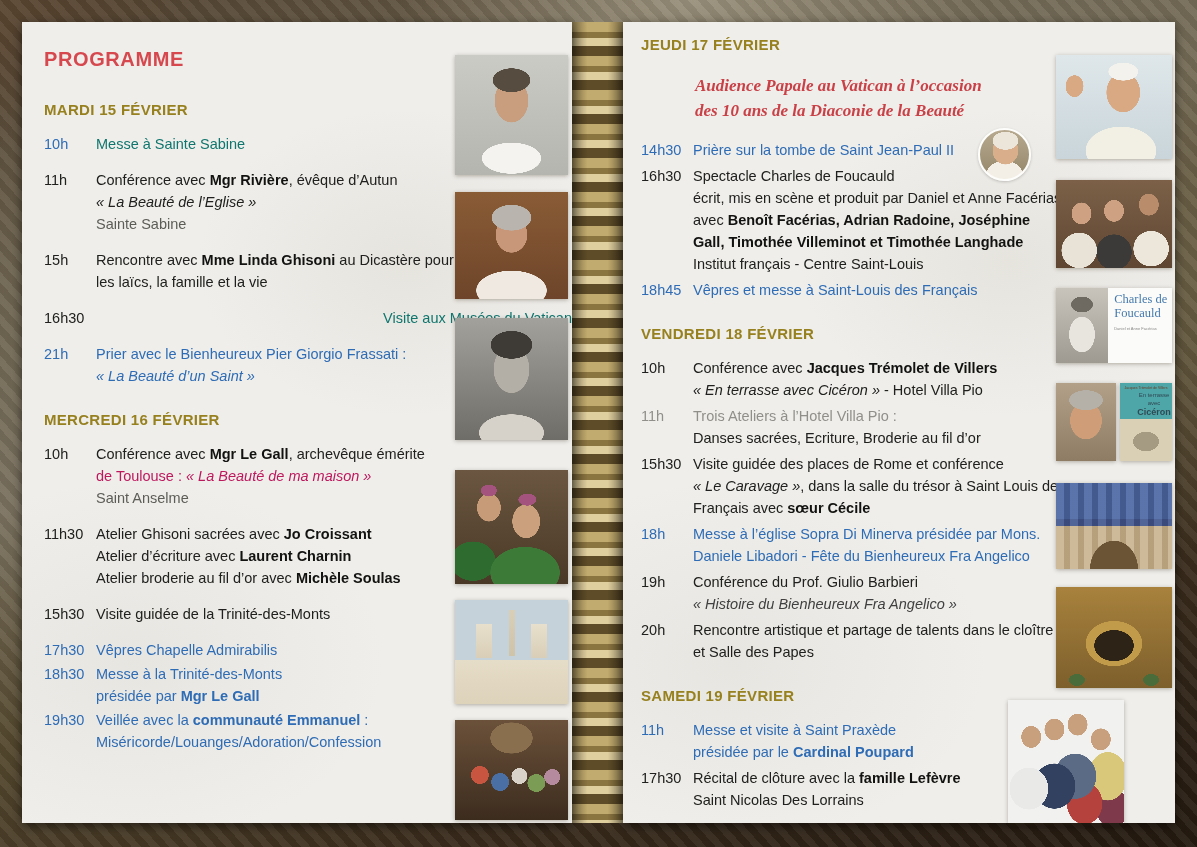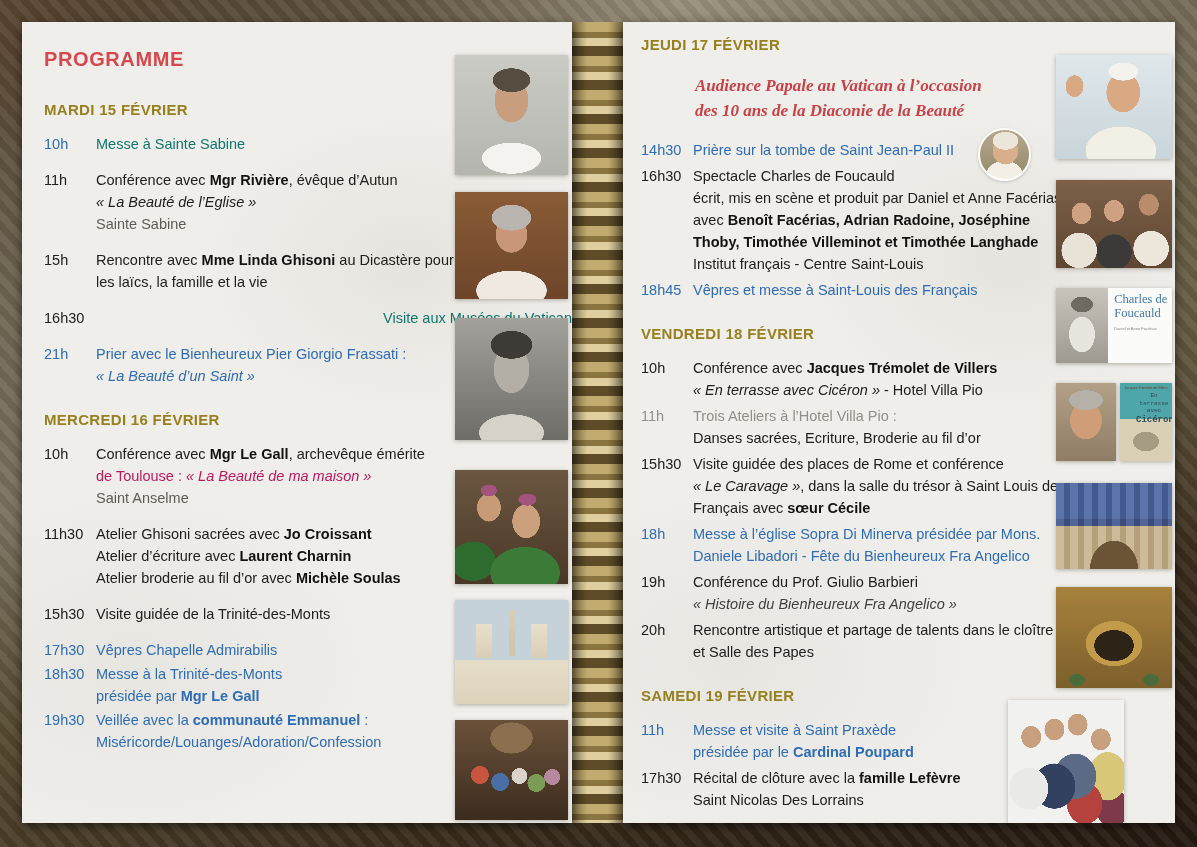--- a/index.html
+++ b/index.html
@@ -112,21 +112,21 @@
       box-shadow:0 1px 4px rgba(60,50,30,.35);background:
       radial-gradient(17px 10px at 50% 22%, #b5b0a8 98%, rgba(0,0,0,0)),
       radial-gradient(16px 19px at 50% 48%, #cf9e78 98%, rgba(0,0,0,0)),
       linear-gradient(180deg,#b3a089,#8f7c64);}
   .rp4 .book-cover{flex:none;width:52px;height:100%;box-shadow:0 1px 4px rgba(60,50,30,.35);
       background:
       radial-gradient(16px 12px at 50% 75%, #a59b82 80%, rgba(0,0,0,0) 81%),
       linear-gradient(180deg,#4fa6a8 0 46%,#d9d0b5 46% 100%);
       text-align:center;overflow:hidden;}
   .rp4 .book-author{font-size:3.5px;color:#6b3a20;margin-top:3px;}
-  .rp4 .book-title{font-family:Liberation Mono, monospace;color:#2e4a55;
+  .rp4 .book-title{font-family:Liberation Sans, sans-serif;color:#2e4a55;
       font-size:6px;line-height:1.25;margin-top:2px;padding-left:16px;}
   .rp4 .book-title .big{font-size:9px;font-weight:bold;display:block;}
   .rp5{top:461px;height:86px;background:
       radial-gradient(34px 40px at 50% 100%, #6b5436 70%, rgba(0,0,0,0) 71%),
       repeating-linear-gradient(90deg, rgba(255,255,255,.12) 0 8px, rgba(60,40,20,.12) 8px 14px),
       linear-gradient(180deg,#44619f 0 42%,#3a508a 42% 50%,#c7b18a 50% 100%);}
   .rp6{top:565px;height:101px;background:
       radial-gradient(28px 22px at 50% 58%, #2e2317 70%, rgba(0,0,0,0) 71%),
       radial-gradient(40px 32px at 50% 56%, #c19a4a 70%, rgba(0,0,0,0) 71%),
       radial-gradient(8px 6px at 18% 92%, #4a6b3a 98%, rgba(0,0,0,0)),
@@ -272,21 +272,21 @@
               <div class="elines">
                 <div class="eline c-b" style="color: rgb(46, 108, 181);"><span>Prière sur la tombe de Saint Jean-Paul II</span></div>
               </div>
             </div>
             <div class="event">
               <div class="etime" style="color: rgb(32, 32, 30);">16h30</div>
               <div class="elines">
                 <div class="eline c-k" style="color: rgb(32, 32, 30);"><span>Spectacle Charles de Foucauld</span></div>
                 <div class="eline c-k" style="color: rgb(32, 32, 30);"><span>écrit, mis en scène et produit par Daniel et Anne Facérias</span></div>
                 <div class="eline c-k" style="color: rgb(32, 32, 30);"><span>avec </span><b>Benoît Facérias, Adrian Radoine, Joséphine</b></div>
-                <div class="eline c-k" style="color: rgb(32, 32, 30);"><b>Thoby,  Timothée Villeminot et Timothée Langhade</b></div>
+                <div class="eline c-k" style="color: rgb(32, 32, 30);"><b>Gall,  Timothée Villeminot et Timothée Langhade</b></div>
                 <div class="eline c-k" style="color: rgb(32, 32, 30);"><span>Institut français - Centre Saint-Louis</span></div>
               </div>
             </div>
             <div class="event">
               <div class="etime" style="color: rgb(46, 108, 181);">18h45</div>
               <div class="elines">
                 <div class="eline c-b" style="color: rgb(46, 108, 181);"><span>Vêpres et messe à Saint-Louis des Français</span></div>
               </div>
             </div>
           </div>

